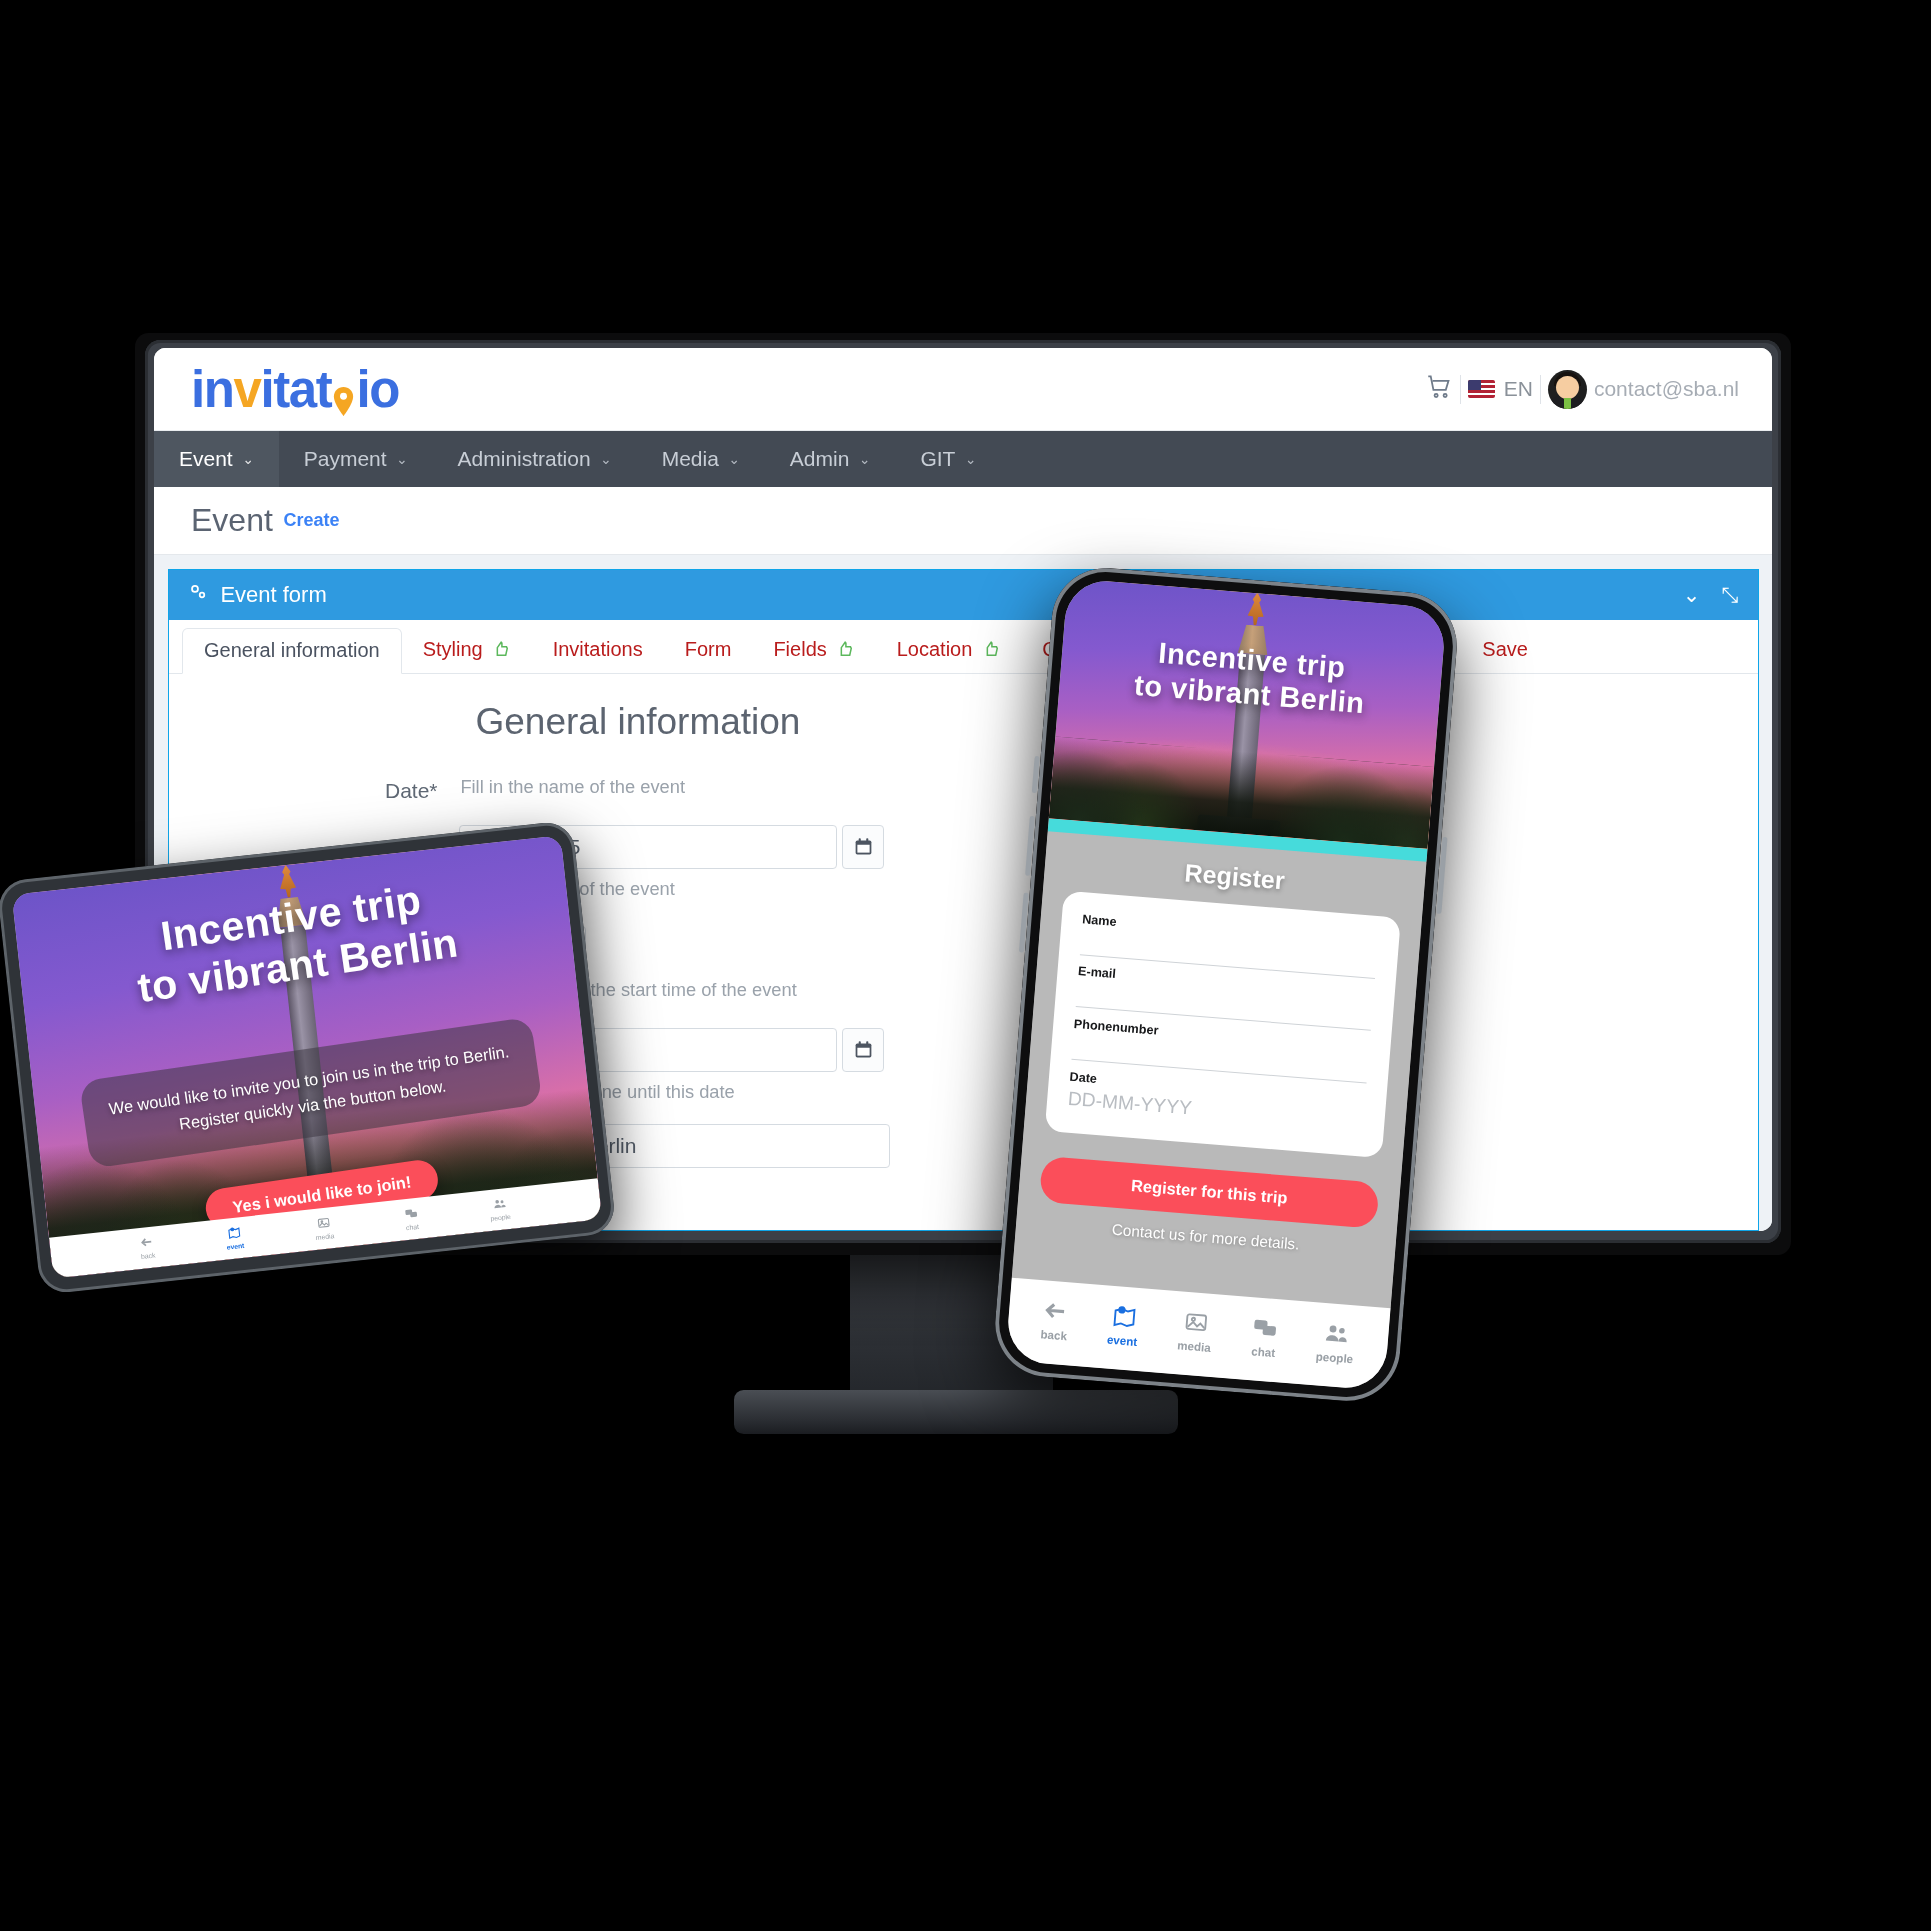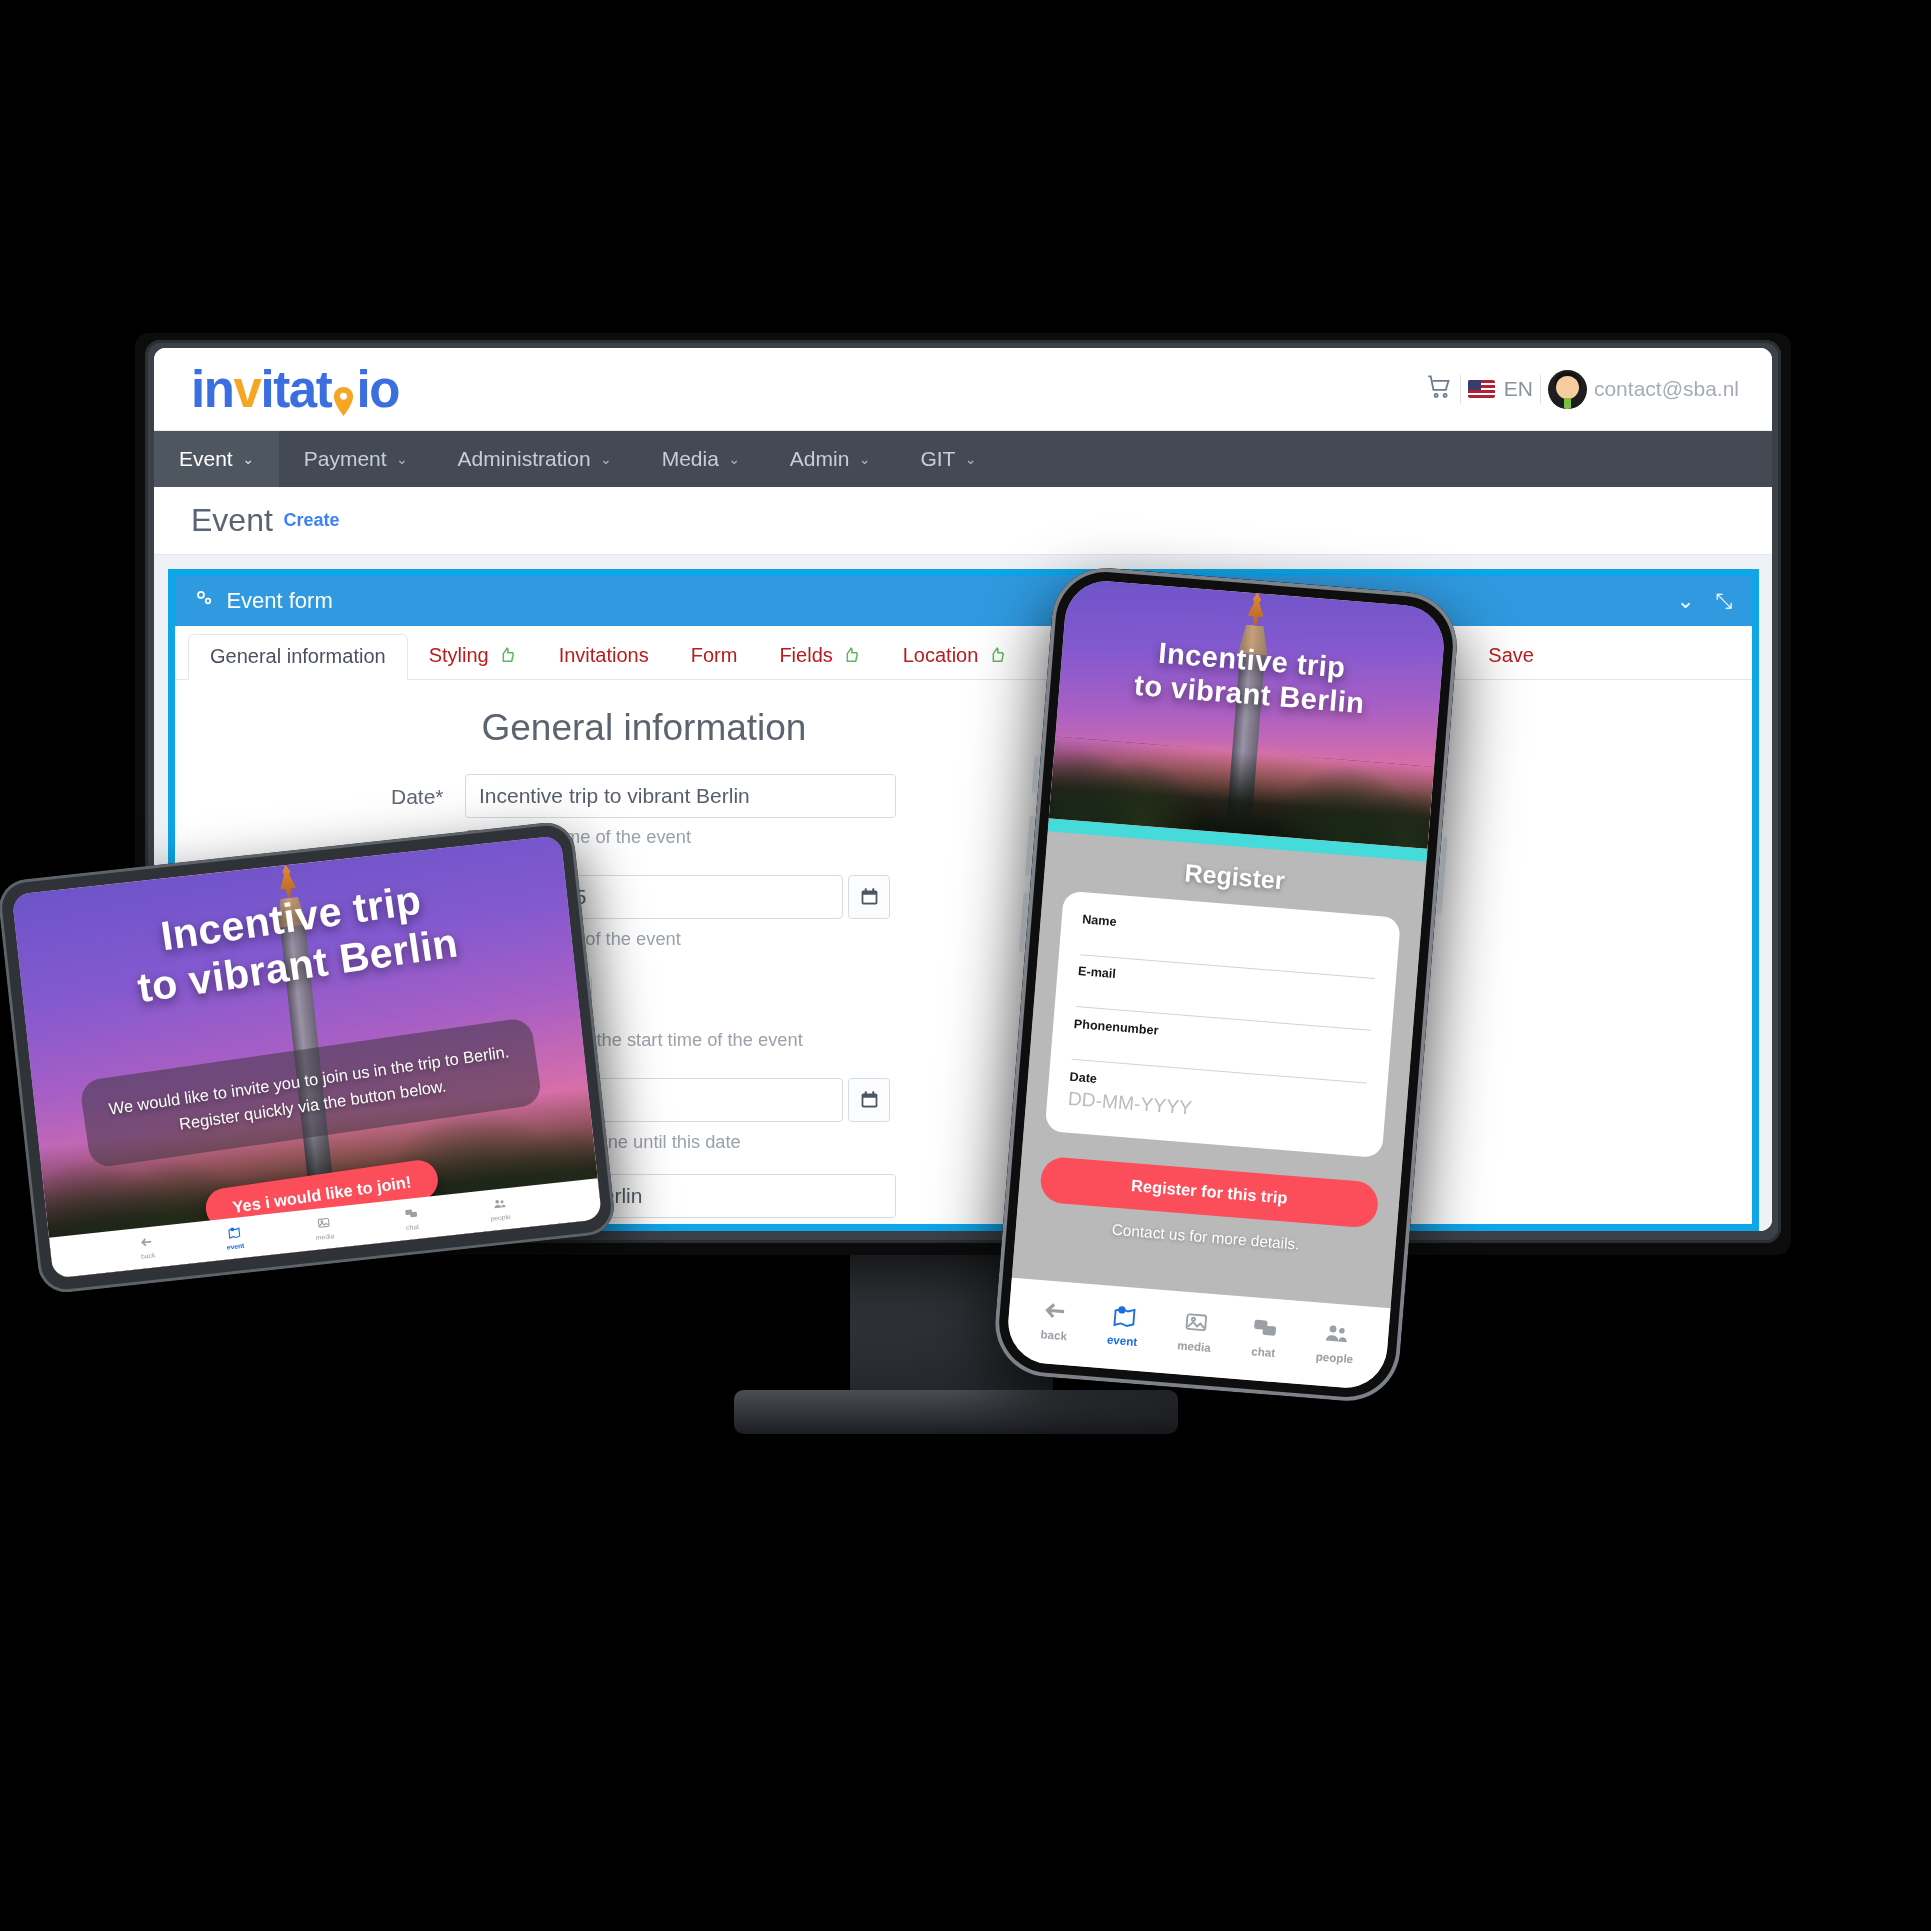--- a/index.html
+++ b/index.html
@@ -75,21 +75,21 @@
   .caret { font-size:13.5px; opacity:.85; }
 
   
   .crumb-bar { height:68px; background:#fff; display:flex; align-items:center;
                padding:0 37px; gap:10.6px; border-bottom:1px solid #e4e8ec; }
   .crumb-title { font-size:32px; color:#5b6472; font-weight:400; }
   .crumb-sub { font-size:18px; color:#3b82f6;font-weight:bold; }
 
   
   .panel-wrap { background:#eef2f6; padding:13.5px 13.5px 0 13.5px; height:calc(100% - 207px); }
-  .panel { background:#fff; height:100%; border:7px solid #0ea5e9; }
+  .panel { background:#fff; height:100%; border:1px solid #0ea5e9; }
   .panel-head { height:50px; background:#2f9ae0; display:flex; align-items:center;
                 padding:0 19.3px; color:#fff; font-size:22px; gap:11.6px; }
   .panel-head .tools { margin-left:auto; display:flex; gap:21px; font-size:21px; }
 
   .tabs { display:flex; align-items:flex-end; height:54px; padding:0 13.5px;
           border-bottom:1px solid #e2e7ec; background:#fff; }
   .tab { padding:0 21px; height:46px; display:flex; align-items:center; gap:9.7px;
          font-size:20px; color:#b91c1c; cursor:pointer; }
   .tab.active { color:#4a5260; background:#fff; border:1px solid #e2e7ec;
                 border-bottom:1px solid #fff; border-radius:5.8px 5.8px 0 0;
@@ -361,21 +361,20 @@
             <span>Save</span>
           </div>
         </div>
 
         <div class="form-area">
           <div class="form-title">General information</div>
 
           <div class="frow">
             <div class="flabel">Date*</div>
             <div class="fctrl">
-              <div class="finput">Incentive trip to vibrant Berlin</div>
               <div class="help">Fill in the name of the event</div>
             </div>
           </div>
 
           <div class="frow">
             <div class="flabel">Date*</div>
             <div class="fctrl">
               <div class="with-btn">
                 <div class="finput" style="width:378px">01-01-2025</div>
                 <div class="icon-btn">

